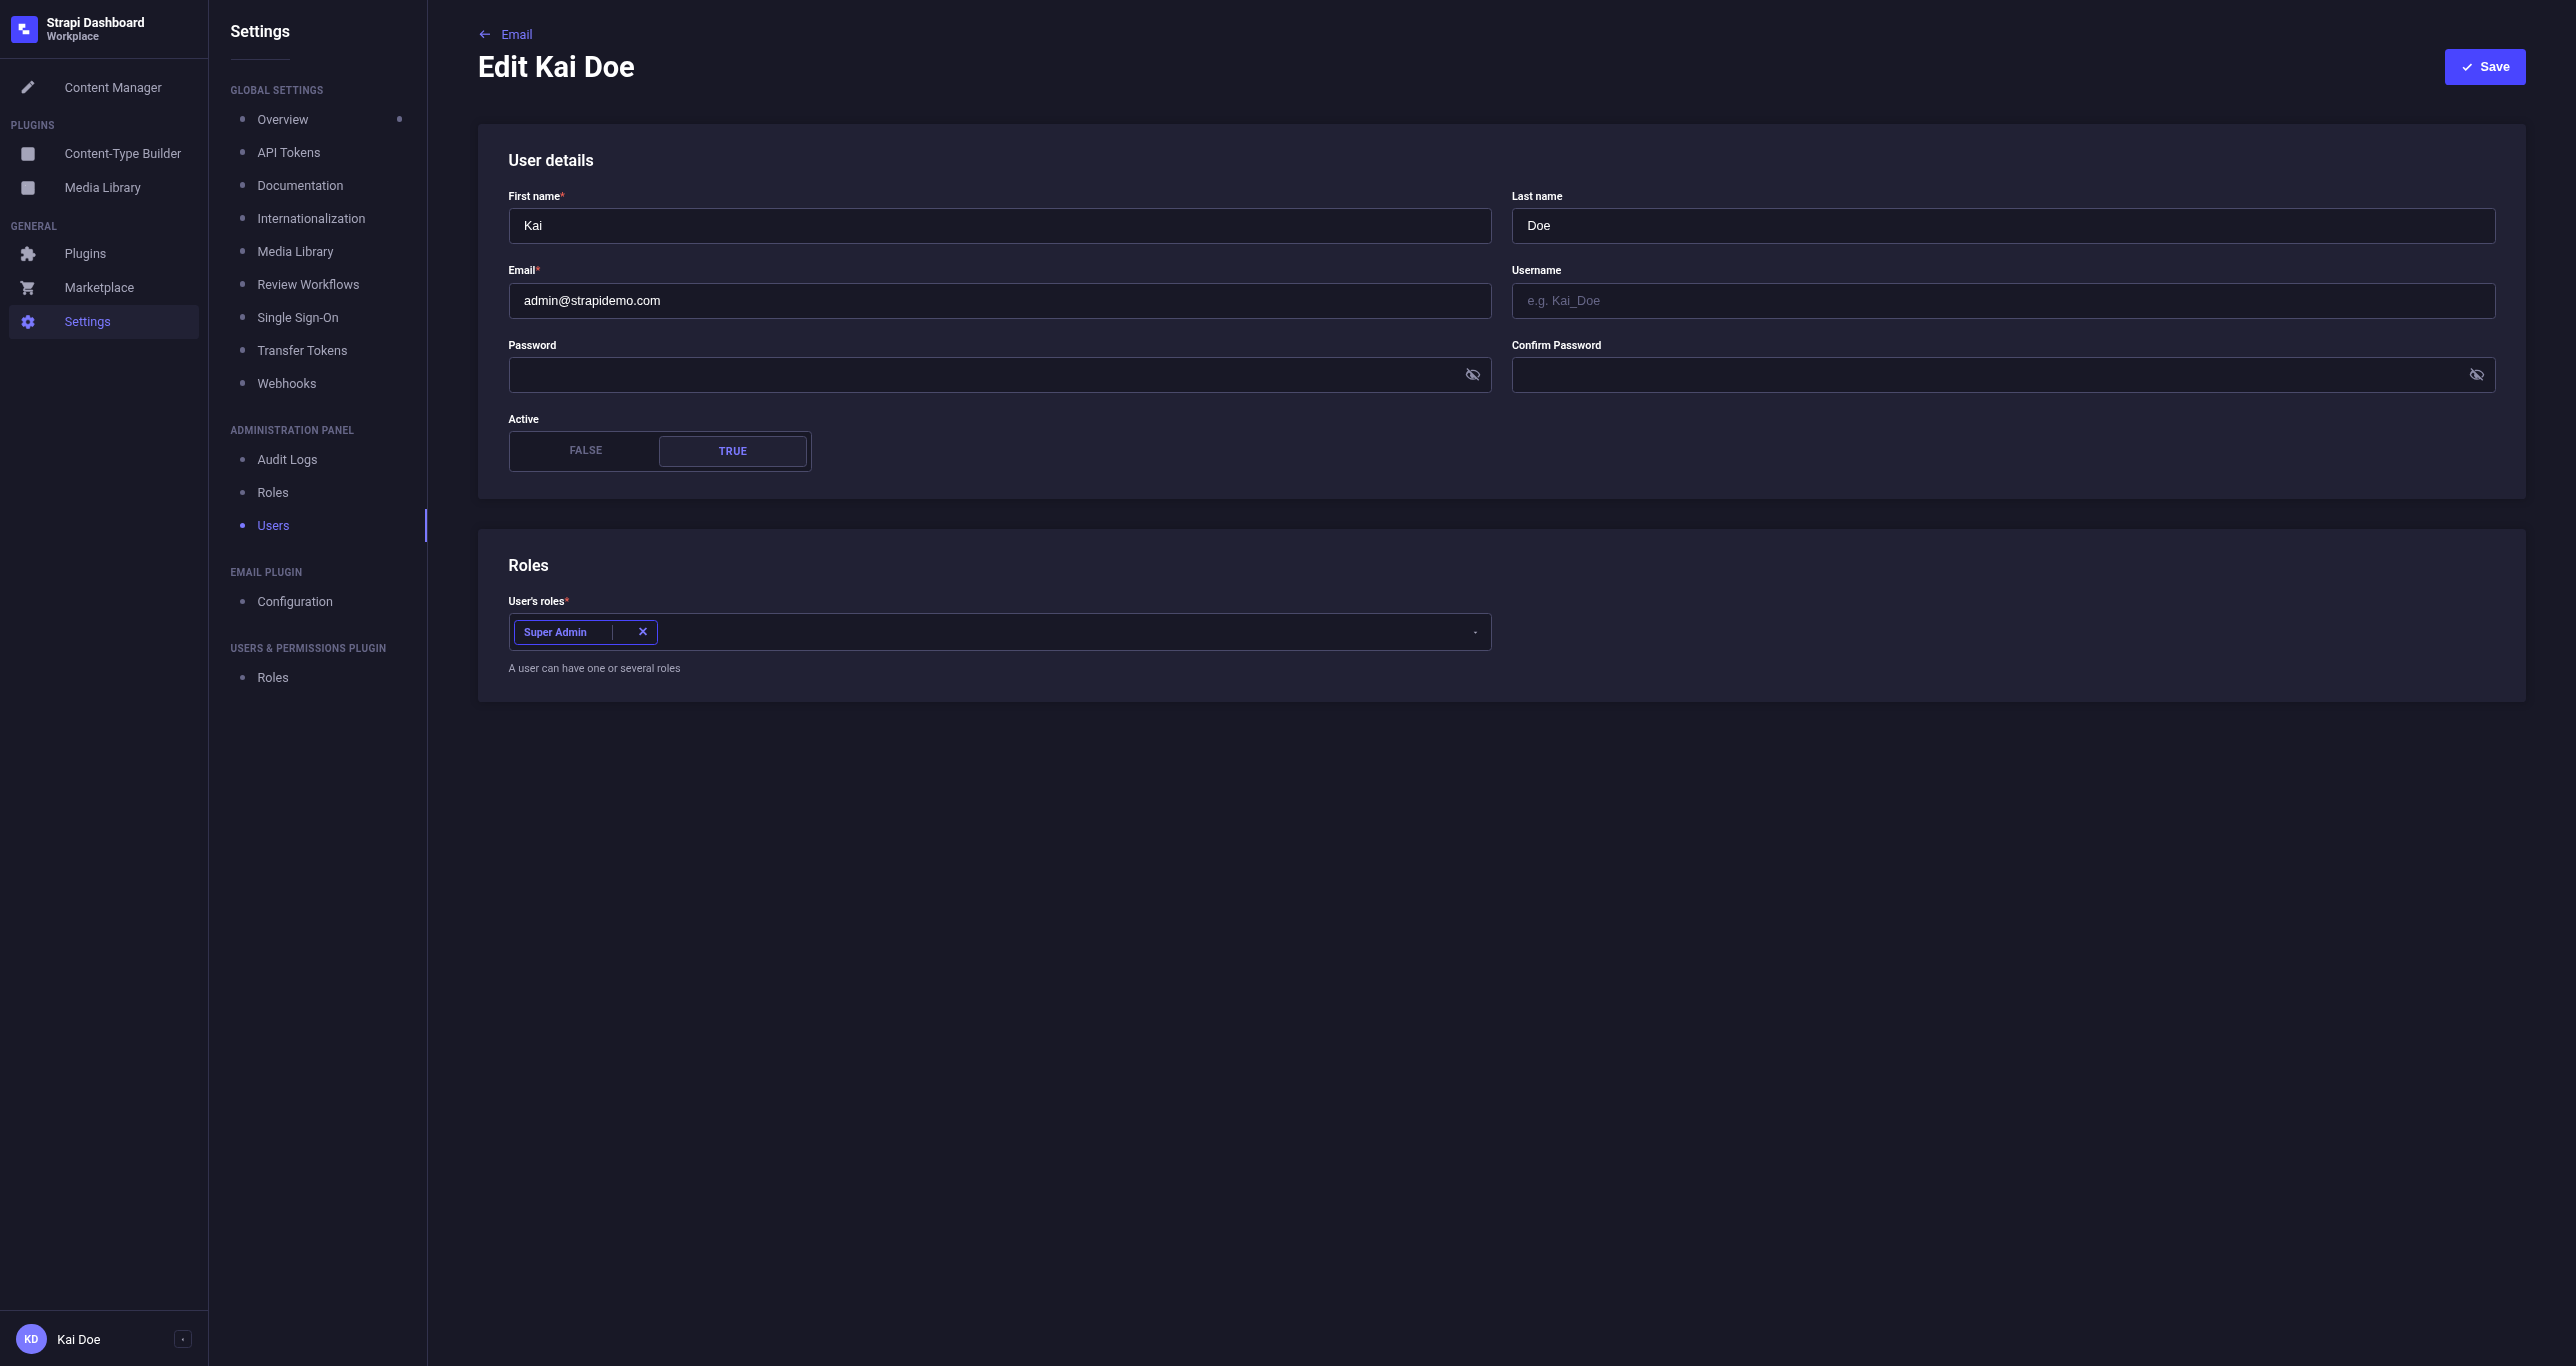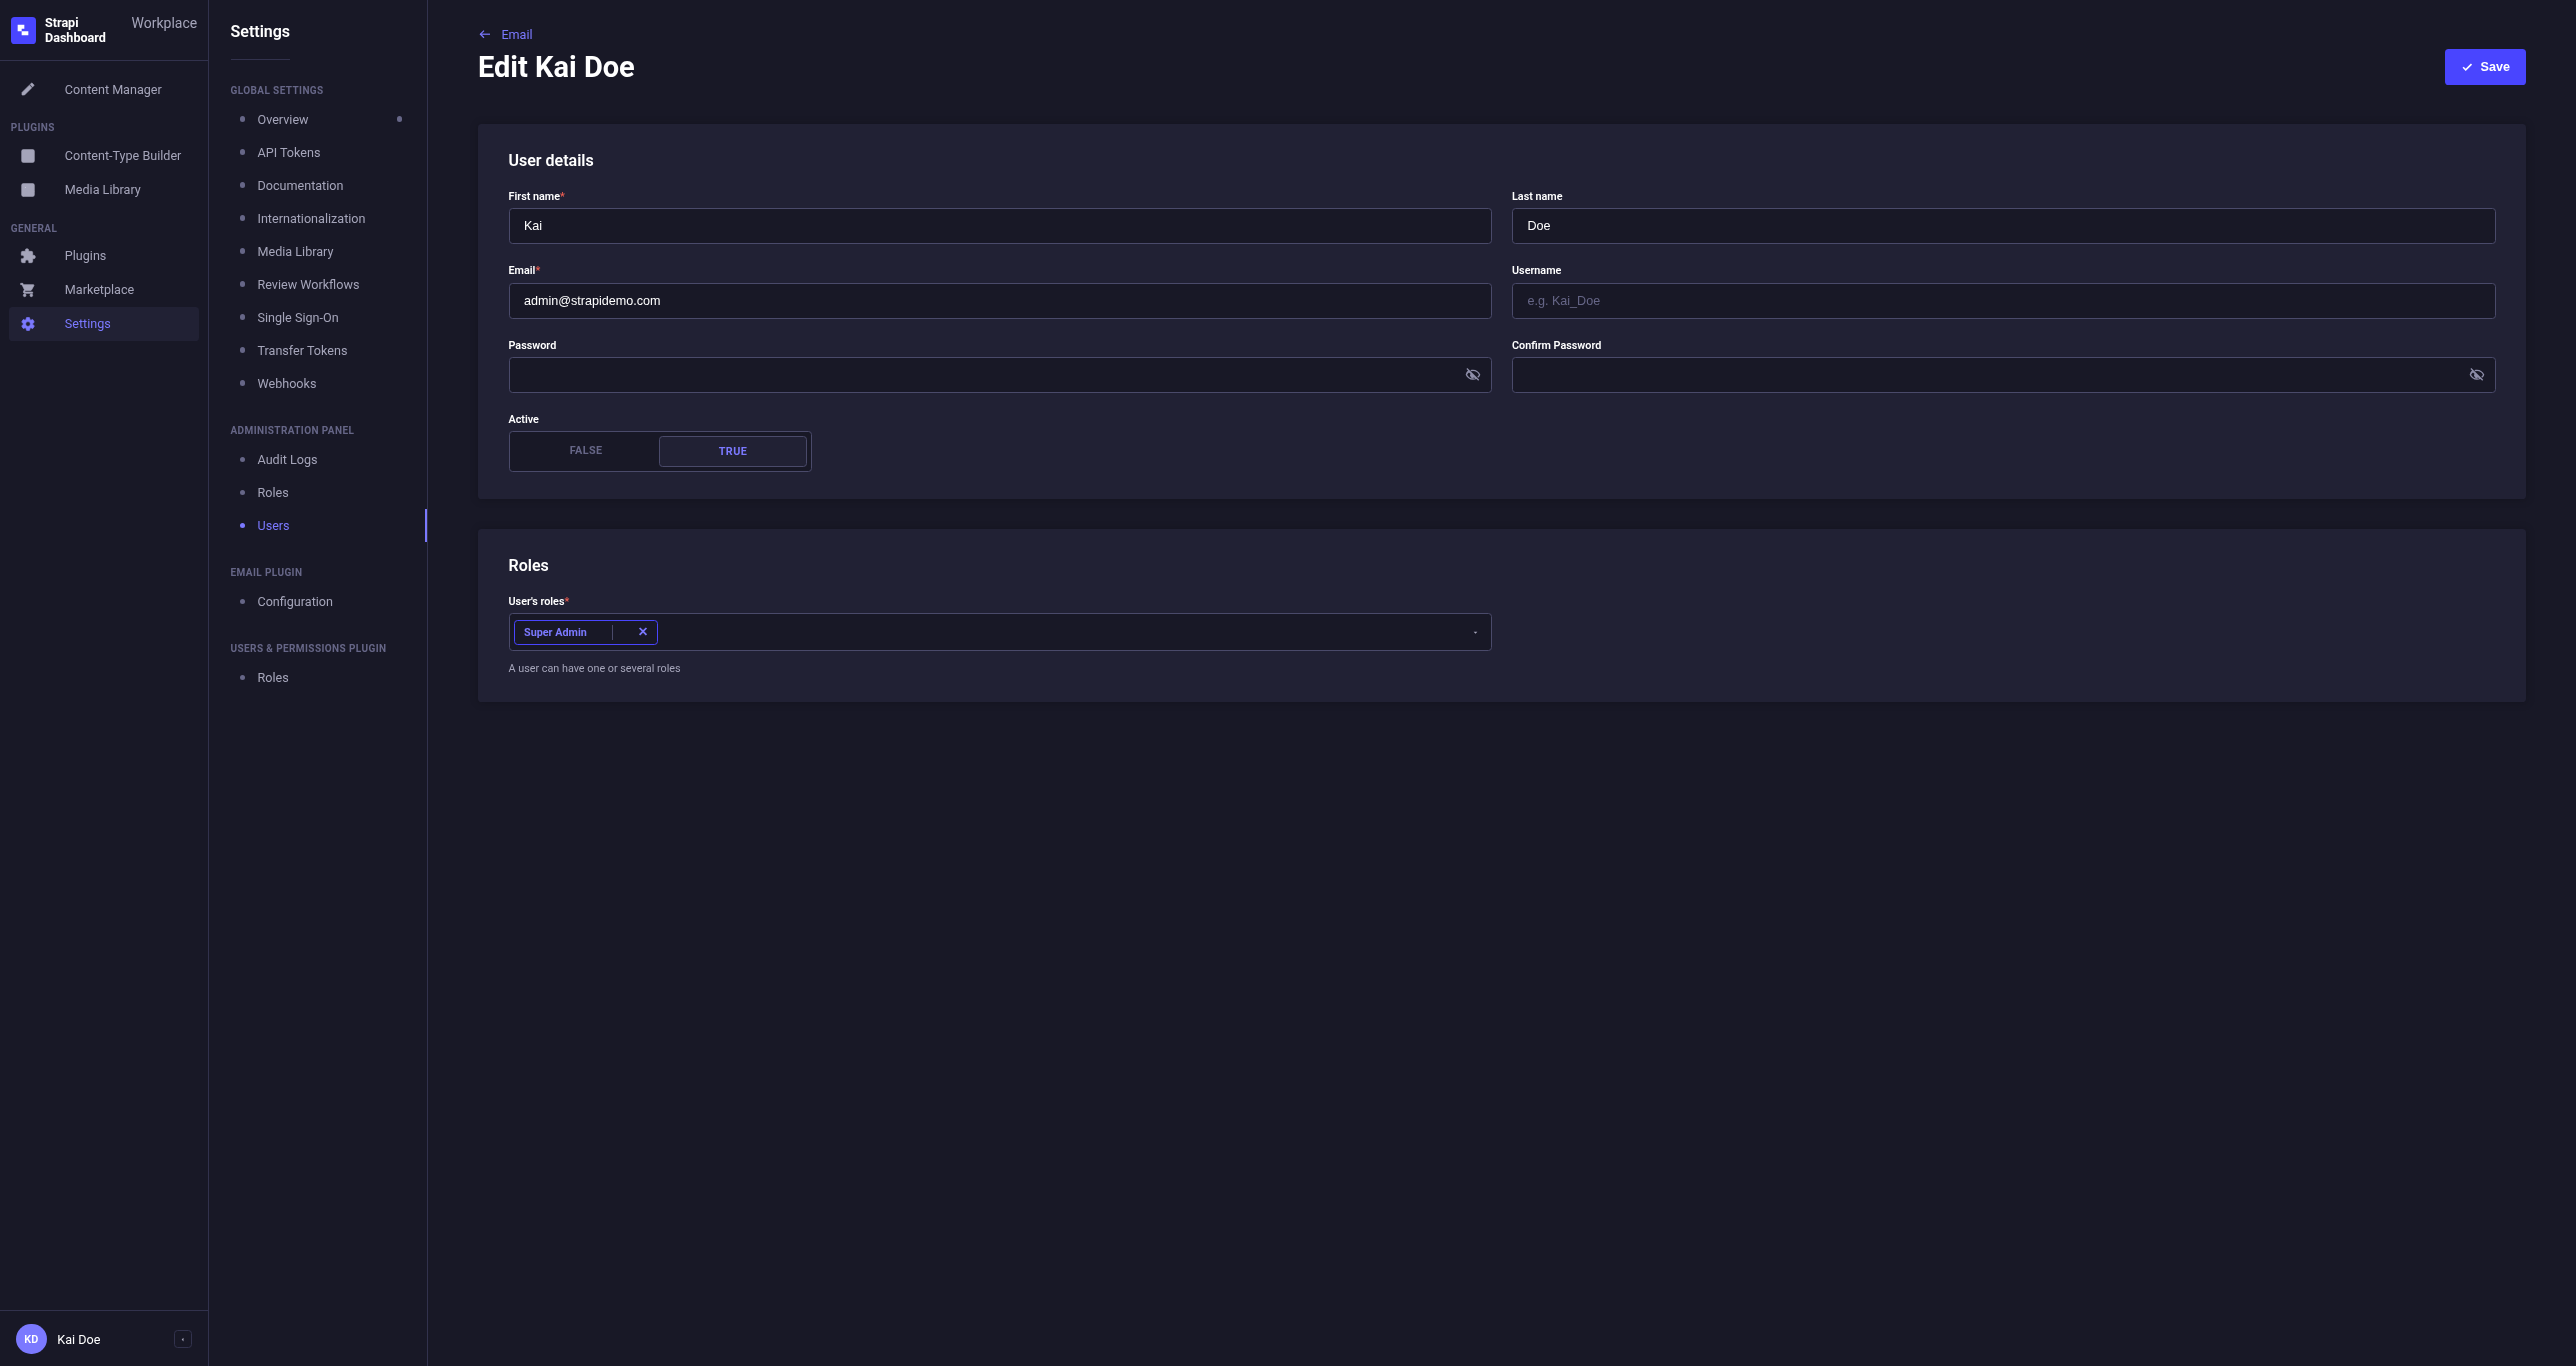--- a/index.html
+++ b/index.html
@@ -31,23 +31,23 @@
 }
 .brand-logo {
   width: 27px; height: 27px;
   background: #4945ff;
   border-radius: 3.6px;
   display: flex;
   align-items: center;
   justify-content: center;
 }
 .brand-logo svg { width: 16px; height: 16px; fill: #fff; }
-.brand-text { display: flex; flex-direction: row; }
+.brand-text { display: flex; flex-direction: column; }
 .brand-title { font-size: 12.6px; font-weight: 700; color: #fff; }
-.brand-sub { font-size: 14px; color: #a5a5ba; }
+.brand-sub { font-size: 11px; color: #a5a5ba; font-weight: bold; }
 
 .nav-section { padding: 10.8px 9px 0 9px; }
 .nav-item {
   display: flex;
   align-items: center;
   padding: 9px 10.8px;
   gap: 29px;
   border-radius: 3.6px;
   cursor: pointer;
   text-align: center;

